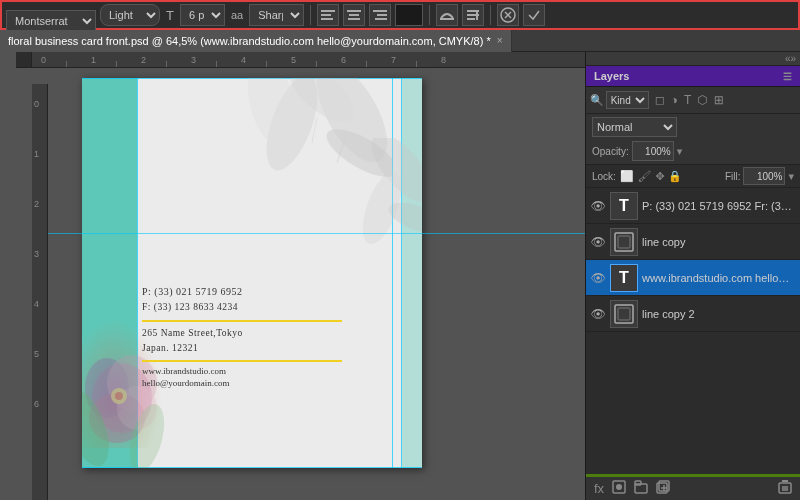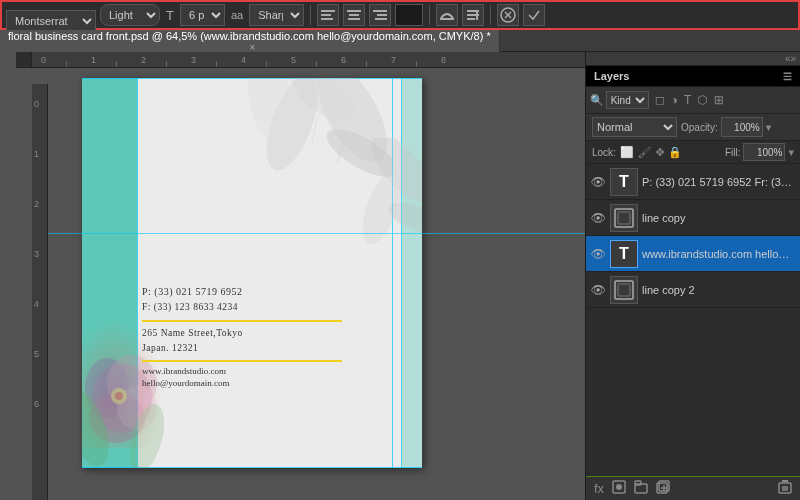--- a/index.html
+++ b/index.html
@@ -89,21 +89,20 @@
       background: #505050;
       border-right: 1px solid #333;
       height: 22px;
       display: flex;
       align-items: center;
       padding: 0 8px;
       font-size: 11px;
       color: #ccc;
       cursor: pointer;
       white-space: nowrap;
-      flex-direction: column;
     }
     .tab-item.active {
       background: #535353;
       color: #fff;
     }
     .tab-close {
       margin-left: 6px;
       color: #aaa;
       font-size: 10px;
       cursor: pointer;
@@ -255,21 +254,21 @@
       border-left: 1px solid #1a1a1a;
       display: flex;
       flex-direction: column;
       overflow: hidden;
     }
     #layers-panel-header {
       display: flex;
       align-items: center;
       justify-content: space-between;
       padding: 4px 8px;
-      background: #000000;
+      background: #4c1d95;
       border-bottom: 1px solid #1a1a1a;
       font-size: 11px;
       font-weight: bold;
       color: #ccc;
     }
     .panel-collapse-btn {
       font-size: 10px;
       color: #888;
       cursor: pointer;
     }
@@ -296,20 +295,21 @@
       cursor: pointer;
       padding: 0 2px;
     }
     #blend-opacity-row {
       display: flex;
       align-items: flex-start;
       padding: 3px 6px;
       background: #333;
       border-bottom: 1px solid #222;
       gap: 4px;
+      flex-direction: column;
     }
     .blend-select {
       background: #3a3a3a;
       border: 1px solid #555;
       color: #ccc;
       font-size: 11px;
       height: 20px;
       width: 85px;
     }
     .opacity-row {
@@ -407,21 +407,21 @@
       text-overflow: ellipsis;
       white-space: nowrap;
       flex: 1;
     }
 
     #layers-bottom {
       display: flex;
       align-items: center;
       padding: 3px 6px;
       background: #333;
-      border-top: 1px solid #4d7c0f;
+      border-top: 3px solid #4d7c0f;
       gap: 4px;
     }
     .bottom-icon-btn {
       background: none;
       border: none;
       color: #888;
       font-size: 13px;
       cursor: pointer;
       padding: 0 2px;
     }

